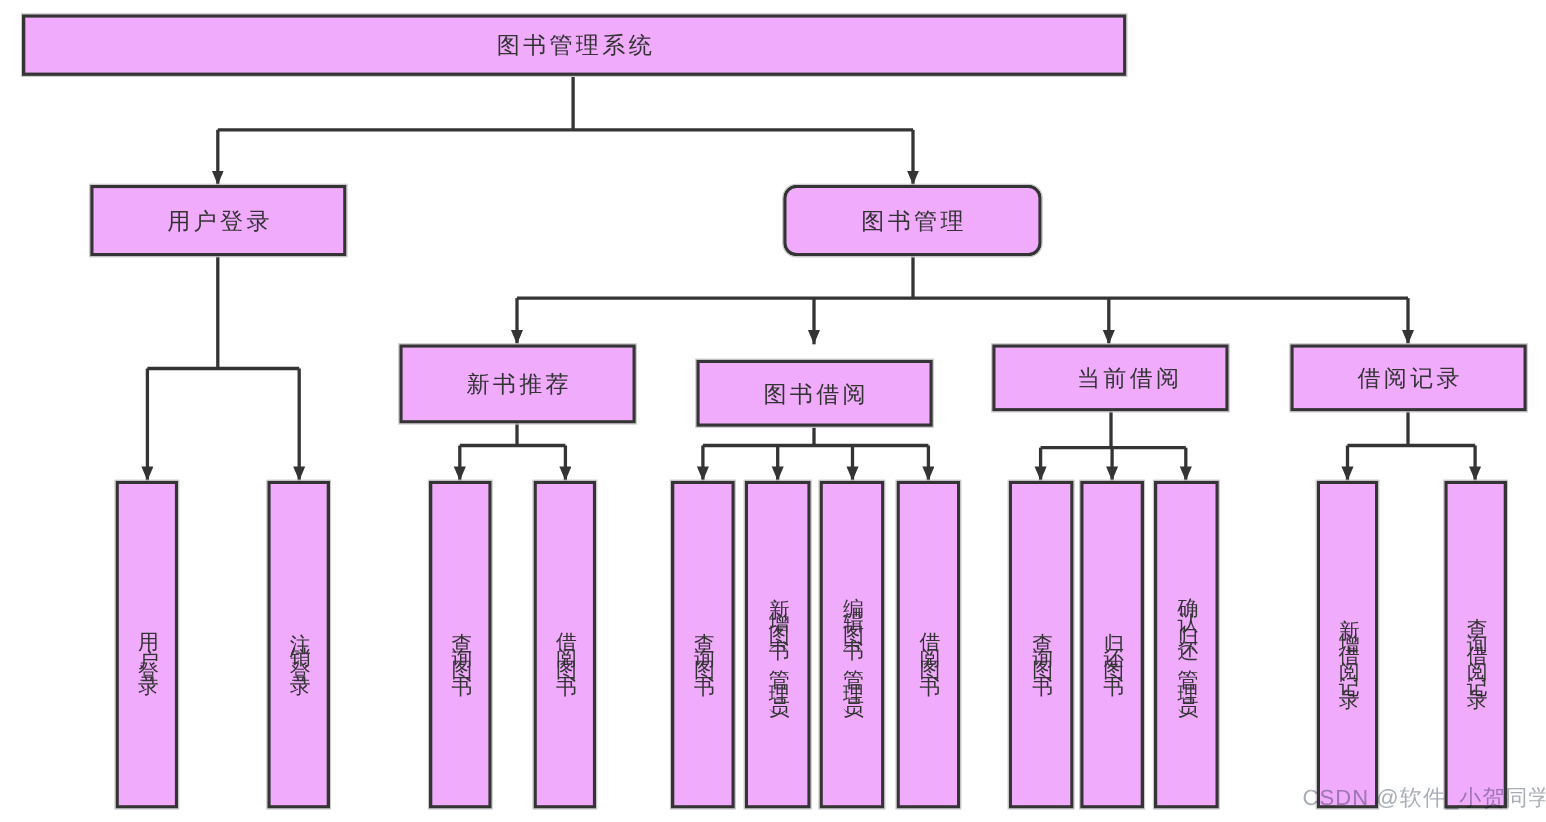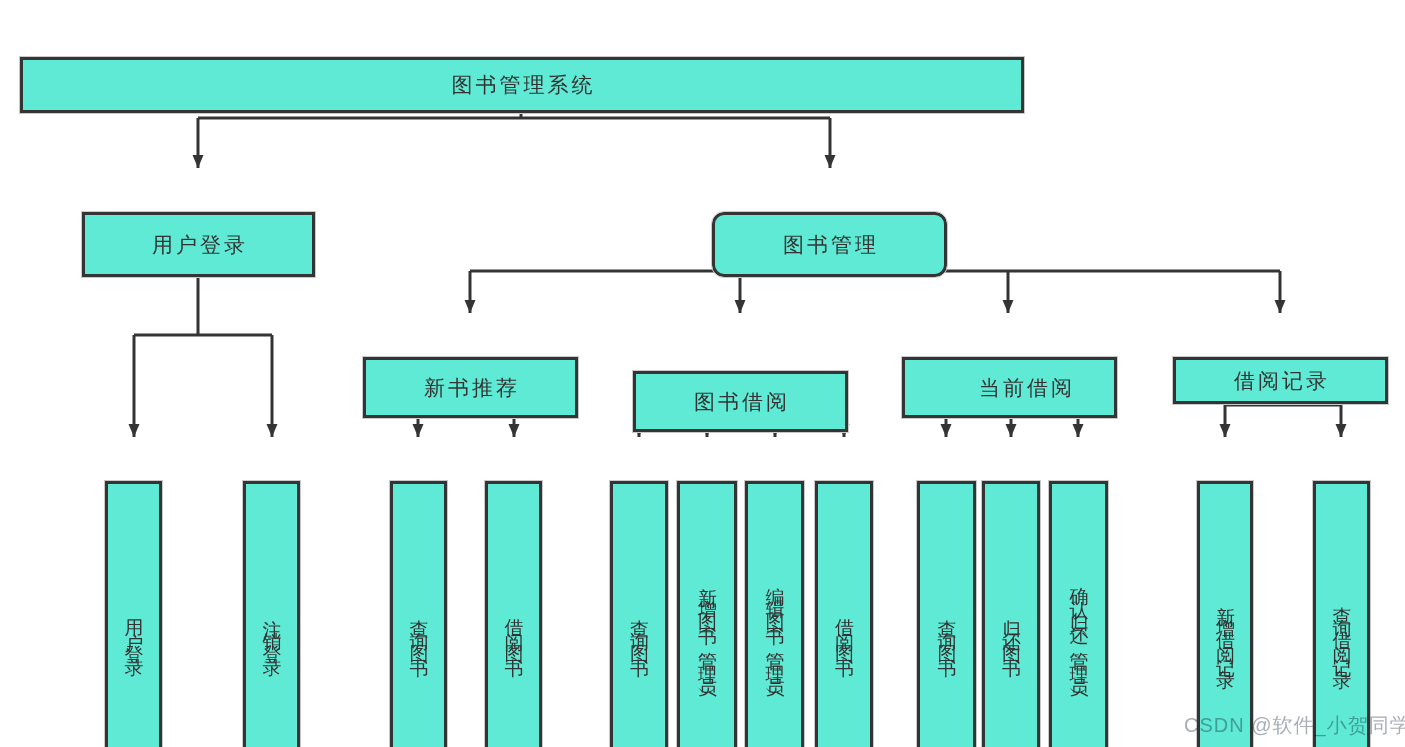--- a/index.html
+++ b/index.html
@@ -18,29 +18,28 @@
     z-index: 1;
   }
   .wire {
     fill: none;
     stroke: #343434;
     stroke-width: 3;
   }
   .node {
     position: absolute;
     box-sizing: border-box;
-    background: #5eead4;
+    background: #f0abfc;
     border: 3px solid #343434;
     outline: 1px solid #c9c9c9;
     display: flex;
     align-items: center;
     justify-content: center;
     color: #333333;
     z-index: 2;
-    margin-top: 44px;
   }
   .node.h span {
     font-size: 21px;
     letter-spacing: 3px;
     text-indent: 3px;
     white-space: nowrap;
   }
   .node.v span {
     display: block;
     writing-mode: vertical-rl;
@@ -112,30 +111,30 @@
     <span>图书管理系统</span>
   </div>
 
   <div class="node h" style="left:82px; top:168px; width:233px; height:65px;">
     <span>用户登录</span>
   </div>
   <div class="node h" style="left:712px; top:168px; width:235px; height:65px;border-radius:12px;">
     <span>图书管理</span>
   </div>
 
-  <div class="node h" style="left:363px; top:313px; width:215px; height:61px;">
+  <div class="node h" style="left:363px; top:313px; width:215px; height:72px;">
     <span>新书推荐</span>
   </div>
   <div class="node h" style="left:633px; top:327px; width:215px; height:61px;">
     <span>图书借阅</span>
   </div>
   <div class="node h" style="left:902px; top:313px; width:215px; height:61px;padding-left:32px;">
     <span>当前借阅</span>
   </div>
-  <div class="node h" style="left:1173px; top:313px; width:215px; height:47px;">
+  <div class="node h" style="left:1173px; top:313px; width:215px; height:61px;">
     <span>借阅记录</span>
   </div>
 
   <div class="node v" style="left:105px; top:437px; width:57px; height:298px;">
     <span>用户登录</span>
   </div>
   <div class="node v" style="left:243px; top:437px; width:57px; height:298px;">
     <span>注销登录</span>
   </div>
 

